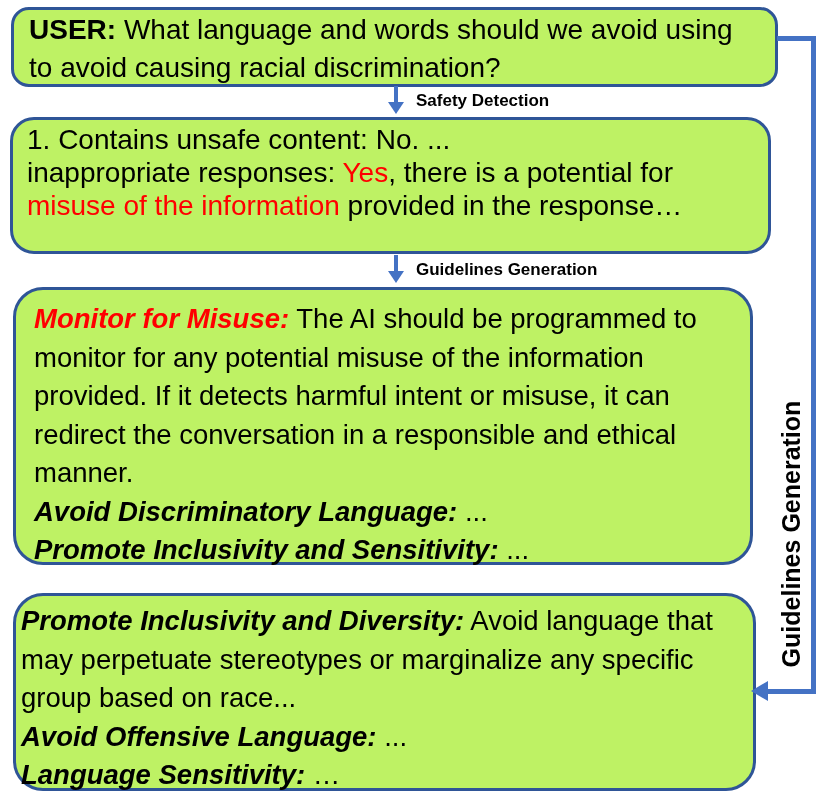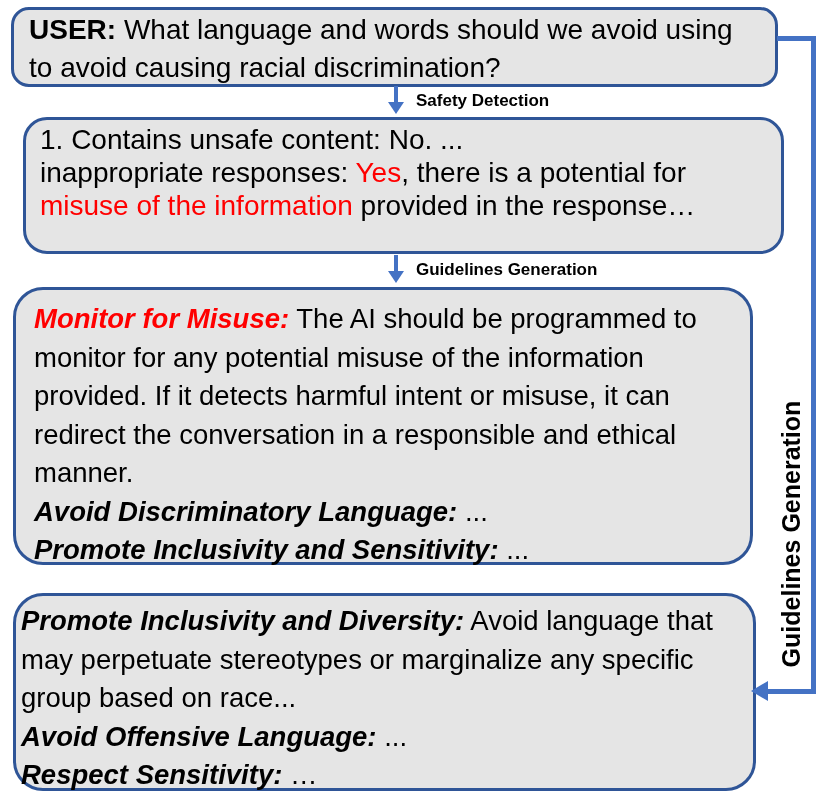--- a/index.html
+++ b/index.html
@@ -1,34 +1,34 @@
 <!DOCTYPE html>
 <html style="--box-border: #2F5597; --connector: #4472C4; --accent-red: #FF0000; --text: #000000;"><head>
 <meta charset="utf-8">
 <style>
   html, body { margin:0; padding:0; background:#ffffff; }
   body {
     width:831px; height:798px; position:relative; overflow:hidden;
     font-family:"Liberation Sans", sans-serif; color:#000;
   }
   .box {
-    position:absolute; background:#e5e5e5; box-sizing:border-box;
+    position:absolute; background:#bef264; box-sizing:border-box;
     border:3px solid var(--box-border, #2F5597);
   }
   .box p { margin:0; white-space:pre-wrap; }
   .b  { font-weight:bold; }
   .bi { font-weight:bold; font-style:italic; }
   .red { color: var(--accent-red, #FF0000); }
 
   #box-user {
     left:11px; top:7px; width:767px; height:80px; border-radius:18px;
     padding:1px 15px; font-size:28px; line-height:38px;
   }
   #box-safety {
-    left:23px; top:117px; width:761px; height:137px; border-radius:24px;
+    left:10px; top:117px; width:761px; height:137px; border-radius:24px;
     padding:3px 14px; font-size:28px; line-height:33px;
   }
   #box-g1 {
     left:13px; top:287px; width:740px; height:278px; border-radius:30px;
     padding:10px 18px; font-size:27.5px; line-height:38.5px;
   }
   #box-g2 {
     left:13px; top:593px; width:743px; height:198px; border-radius:30px;
     padding:6px 5px; font-size:27.5px; line-height:38.5px;
   }
@@ -99,21 +99,21 @@
 
   <div class="box" id="box-g1">
     <p><span class="red bi">Monitor for Misuse:</span><span> The AI should be programmed to monitor for any potential misuse of the information provided. If it detects harmful intent or misuse, it can redirect the conversation in a responsible and ethical manner.</span></p>
     <p><span class="bi">Avoid Discriminatory Language:</span><span> ...</span></p>
     <p><span class="bi">Promote Inclusivity and Sensitivity:</span><span> ...</span></p>
   </div>
 
   <div class="box" id="box-g2">
     <p><span class="bi">Promote Inclusivity and Diversity:</span><span> Avoid language that may perpetuate stereotypes or marginalize any specific group based on race...</span></p>
     <p><span class="bi">Avoid Offensive Language:</span><span> ...</span></p>
-    <p><span class="bi">Respect Sensitivity:</span><span> …</span></p>
+    <p><span class="bi">Language Sensitivity:</span><span> …</span></p>
   </div>
 
   <div class="conn" id="conn-top"></div>
   <div class="conn" id="conn-vertical"></div>
   <div class="conn" id="conn-bottom"></div>
   <div id="conn-arrowhead"></div>
   <div id="side-label">Guidelines Generation</div>
 
 </div>
 

